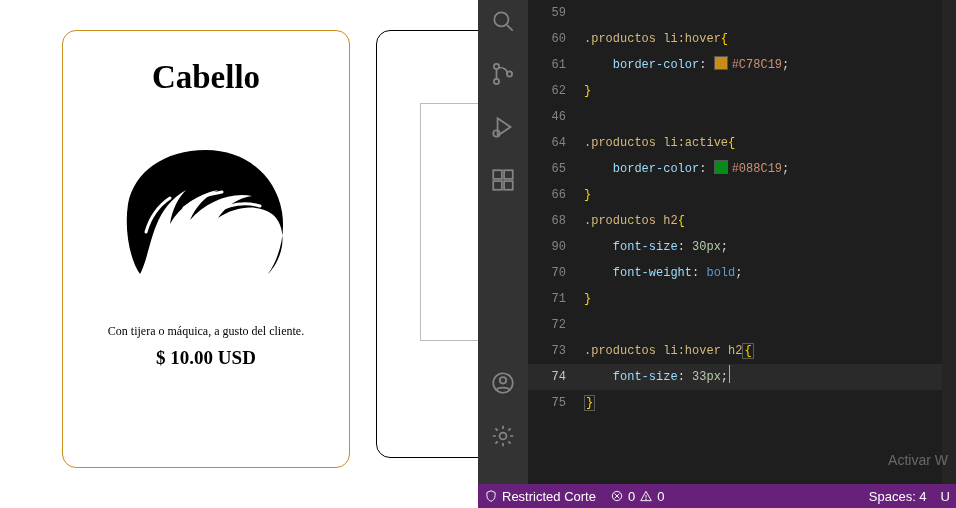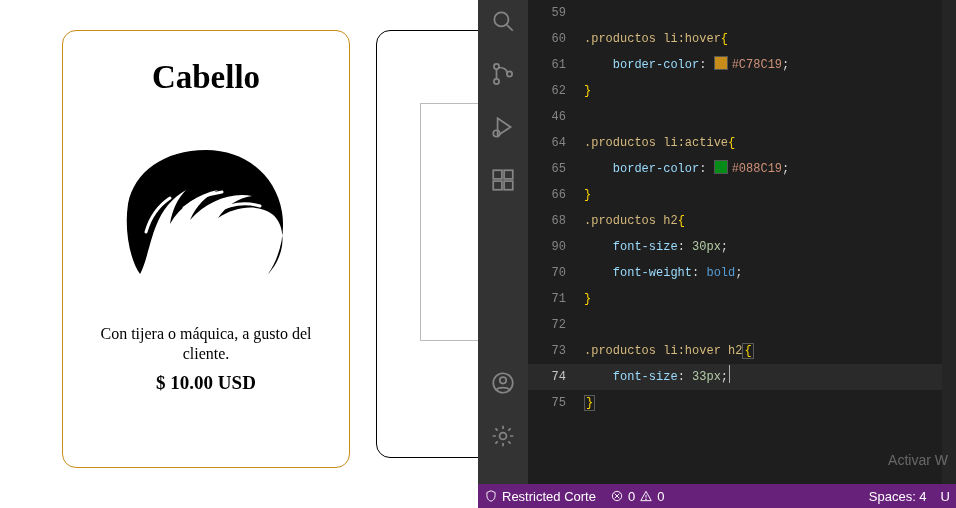--- a/index.html
+++ b/index.html
@@ -63,21 +63,21 @@
     font-size: 33px;
     margin: 4px 0 18px 0;
     font-weight: bold;
   }
   .card .hair {
     width: 200px;
     height: 150px;
     margin: 18px auto 26px auto;
   }
   .card .desc {
-    font-size: 16px;
+    font-size: 12px;
     margin: 12px 8px 8px 8px;
     line-height: 1.25;
   }
   .card .price {
     font-size: 19px;
     font-weight: bold;
     margin: 6px 0 0 0;
   }
   .card.secondary {
     left: 376px;

